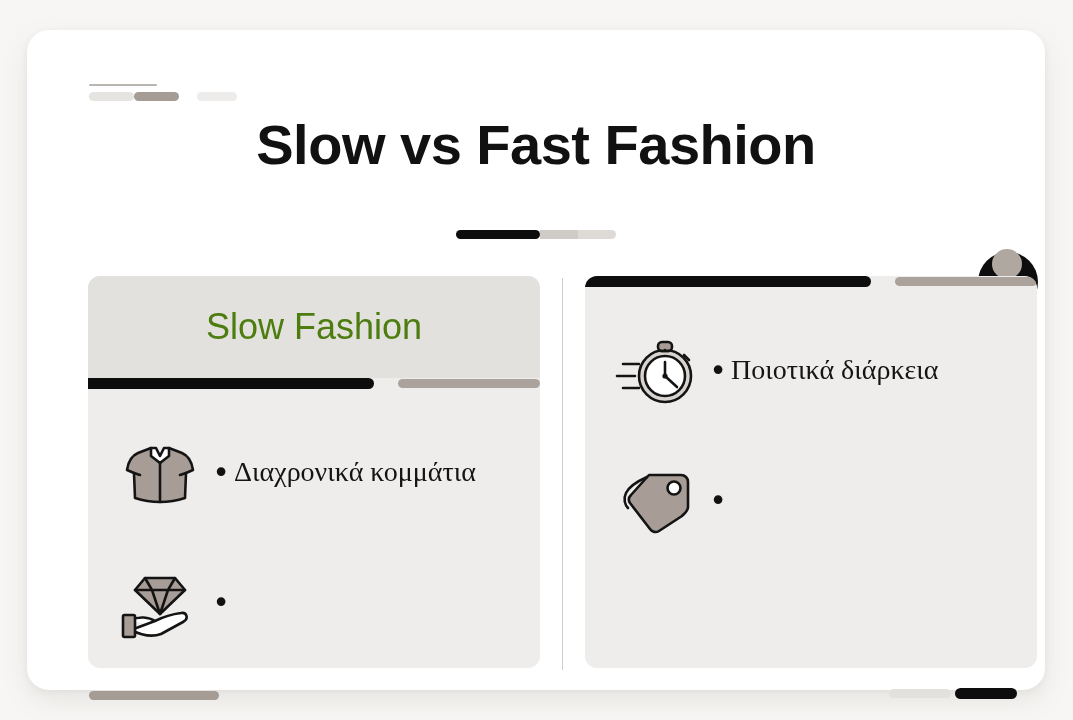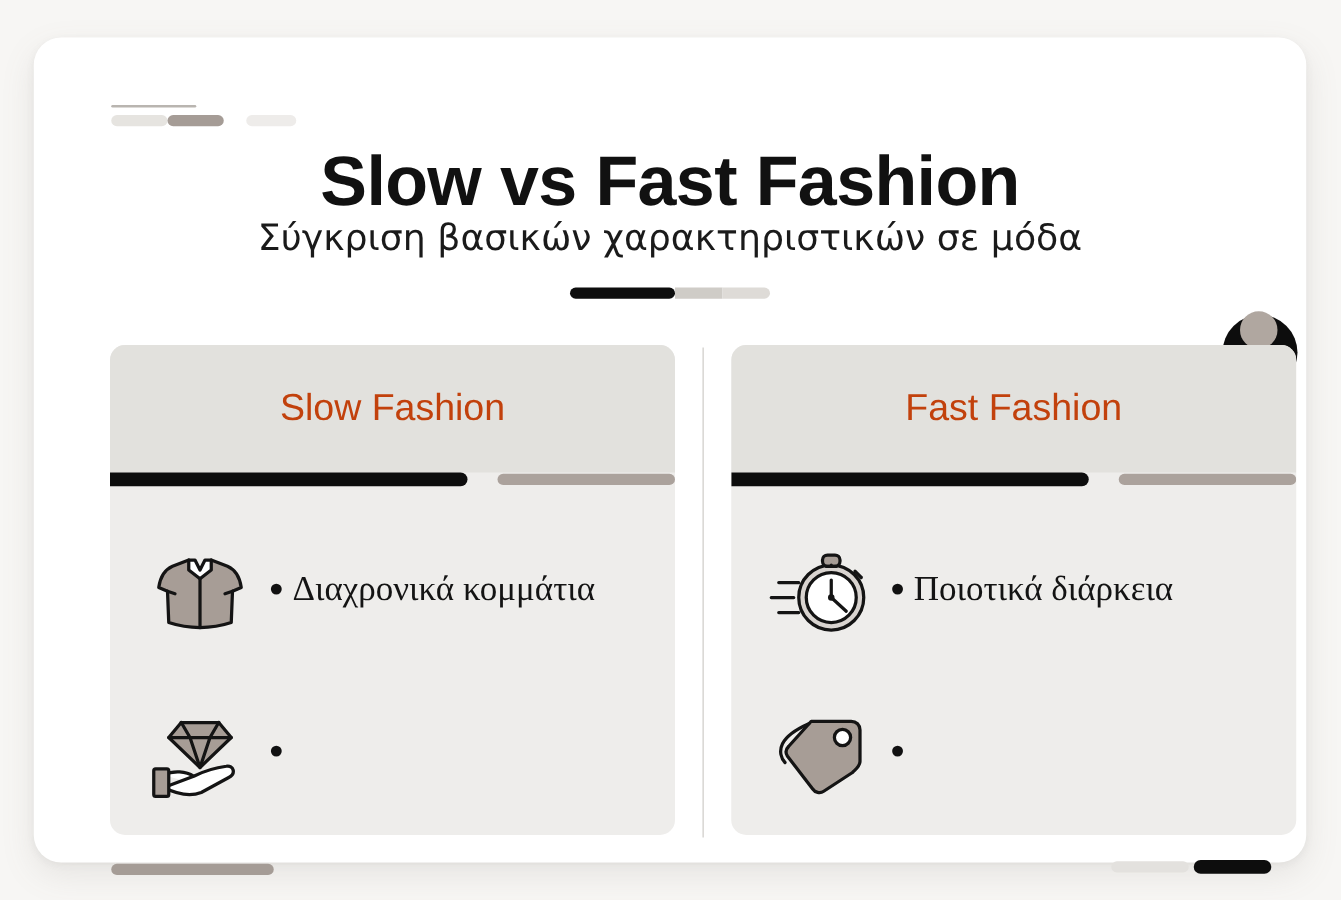--- a/index.html
+++ b/index.html
@@ -163,23 +163,23 @@
 
   .card-head {
     height: 102px;
     background: #e2e1dd;
     display: flex;
     align-items: center;
     justify-content: center;
   }
   .card-head-text {
     font-family: "Liberation Sans", sans-serif;
-    font-size: 30px;
+    font-size: 36px;
     font-weight: 500;
-    color: #c2410c;
+    color: #4d7c0f;
   }
   .card-rule {
     position: relative;
     height: 11px;
     display: flex;
     align-items: center;
   }
   .card-rule .cr-black {
     width: 286px; height: 11px; border-radius: 0 6px 6px 0; background: #0d0d0d;
   }
@@ -229,21 +229,20 @@
 <div class="sheet">
 
   <div class="deco-hairline"></div>
   <div class="deco-bar-row">
     <div class="deco-seg light"></div>
     <div class="deco-seg dark"></div>
     <div class="deco-seg light2"></div>
   </div>
 
   <div class="title">Slow vs Fast Fashion</div>
-  <div class="subtitle">Σύγκριση βασικών χαρακτηριστικών σε μόδα</div>
   <div class="title-rule">
     <div class="r-black"></div>
     <div class="r-mid"></div>
     <div class="r-light"></div>
   </div>
 
   <div class="circle-big"></div>
   <div class="circle-small"></div>
 
   <div class="card left">
@@ -286,23 +285,20 @@
         </div>
         <div class="feature-bullet">•</div>
       </div>
 
     </div>
   </div>
 
   <div class="mid-divider"></div>
 
   <div class="card right">
-    <div class="card-head">
-      <div class="card-head-text">Fast Fashion</div>
-    </div>
     <div class="card-rule">
       <div class="cr-black"></div>
       <div class="cr-taupe"></div>
     </div>
     <div class="card-body">
 
       <div class="feature">
         <div class="feature-icon">
           <svg width="84" height="80" viewBox="0 0 84 80">
             <g stroke="#141414" stroke-width="2.6" stroke-linejoin="round" stroke-linecap="round">

